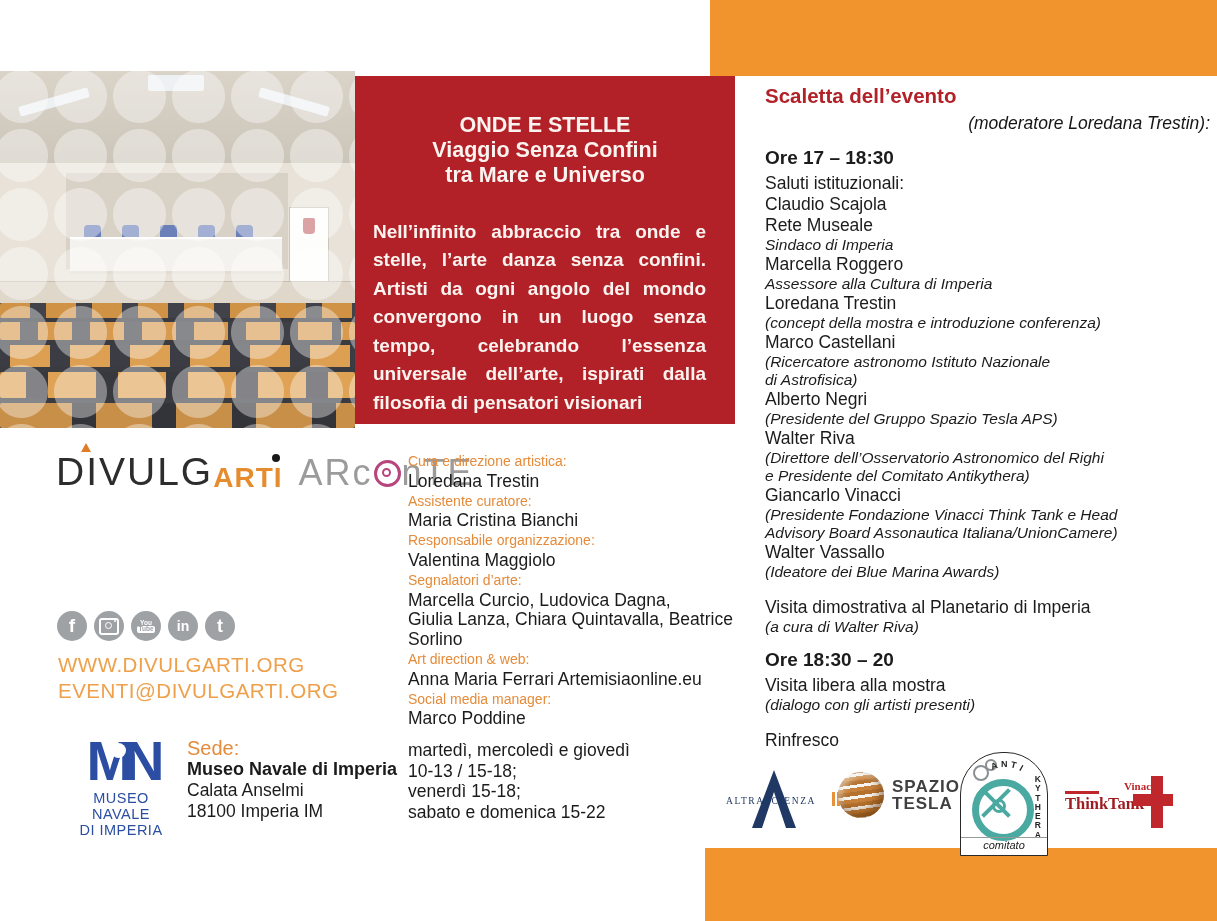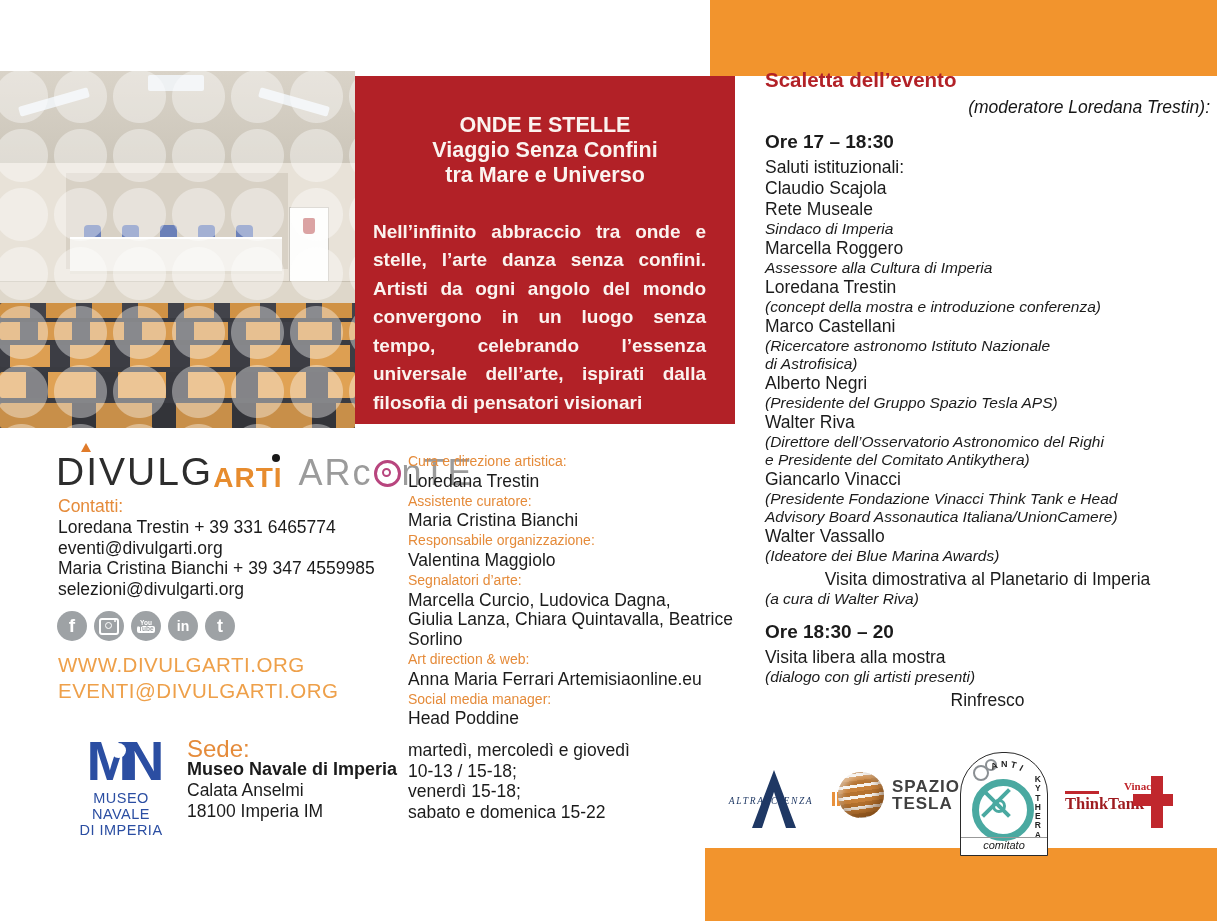--- a/index.html
+++ b/index.html
@@ -41,27 +41,27 @@
            background-image:radial-gradient(circle,rgba(255,255,255,.38) 0 26px,rgba(255,255,255,0) 27px);
            background-size:59px 59px;background-position:-8px -4px;}
 
   
   .red-panel{left:355px;top:76px;width:380px;height:348px;background:#B22127;color:#FBF3EF;}
   .hero-title{margin-top:37px;text-align:center;font-weight:bold;font-size:21.5px;line-height:1.16;}
   .hero-body{margin:30px 29px 0 18px;font-weight:bold;font-size:19px;line-height:1.5;
              text-align:justify;}
 
   
-  .right-col{left:765px;top:68px;width:445px;}
+  .right-col{left:765px;top:84px;width:445px;}
   .sched-heading{color:#B22127;font-weight:bold;font-size:20.5px;}
   .sched-moderator{font-style:italic;font-size:17.5px;text-align:right;margin-top:5px;color:#161616;}
   .s-time{font-weight:bold;font-size:19px;margin-top:13px;margin-bottom:4px;}
   .s-name{font-size:17.5px;line-height:21px;}
   .s-role{font-style:italic;font-size:15.5px;line-height:18px;white-space:pre-line;}
-  .s-gap{margin-top:4px;text-align:center;}
+  .s-gap{margin-top:16px;}
 
   
   .brand{left:56px;top:446px;height:48px;display:flex;align-items:flex-end;}
   .lg-divulg{font-size:39px;letter-spacing:2px;color:#2d2d2d;font-weight:400;position:relative;}
   .lg-divulg .tri{position:absolute;left:25px;top:-7px;width:0;height:0;
       border-left:5px solid transparent;border-right:5px solid transparent;border-bottom:9px solid #E07B2A;}
   .lg-arti{font-size:28px;letter-spacing:1px;color:#E78C2E;font-weight:bold;position:relative;}
   .lg-arti .dot{position:absolute;right:3px;top:-8px;width:8px;height:8px;border-radius:50%;background:#191919;}
   .lg-arconte{font-size:36px;letter-spacing:2px;color:#9b9b9b;font-weight:400;margin-left:16px;
               display:flex;align-items:center;}
@@ -104,21 +104,21 @@
   .sede-line{font-size:17.5px;line-height:21px;}
 
   
   .credits{left:408px;top:452px;width:328px;}
   .c-label{color:#E58B3A;font-size:14px;line-height:19.8px;}
   .c-value{font-size:17.5px;line-height:19.8px;white-space:pre-line;}
   .hours{left:408px;top:740px;width:328px;}
   .h-line{font-size:17.5px;line-height:20.5px;}
 
   
-  .p-alt{left:724px;top:770px;width:100px;height:62px;font-style:italic;}
+  .p-alt{left:724px;top:770px;width:100px;height:62px;}
   .alt-a-svg{position:absolute;left:26px;top:0;}
   .alt-text{position:absolute;left:-18px;top:26px;width:130px;text-align:center;
             color:#1F3864;font-size:9.5px;letter-spacing:1.6px;font-family:"Liberation Serif",serif;}
   .alt-bars{position:absolute;left:108px;top:22px;display:flex;gap:2px;}
   .alt-bars i{width:3px;height:14px;background:#E8913C;}
   .p-spazio{left:838px;top:772px;display:flex;align-items:center;gap:8px;}
   .sphere{width:46px;height:46px;border-radius:50%;
           background:repeating-linear-gradient(172deg,#b5722f 0 4px,#f7f3ee 4px 7px,#c8813a 7px 11px);
           box-shadow:inset -4px -6px 10px rgba(90,45,5,.55), inset 3px 4px 6px rgba(255,255,255,.5);}
   .spz-text{color:#404040;font-weight:bold;font-size:17px;letter-spacing:1px;line-height:17px;position:relative;}
@@ -233,29 +233,20 @@
   <div class="abs brand">
     <span class="lg-divulg"><span>DIVULG</span><span class="tri"></span></span>
       <span class="lg-arti"><span>ARTI</span><span class="dot"></span></span>
     <span class="lg-arconte">
         <span>ARc</span>
         <span class="spiral"></span>
         <span>nTE</span>
       </span>
   </div>
 
-  <div class="abs contacts">
-    <div class="o-label">Contatti:</div>
-    <div id="contact-lines">
-        <div class="contact-line">Loredana Trestin + 39 331 6465774</div>
-        <div class="contact-line">eventi@divulgarti.org</div>
-        <div class="contact-line">Maria Cristina Bianchi + 39 347 4559985</div>
-        <div class="contact-line">selezioni@divulgarti.org</div>
-      </div>
-  </div>
 
   <div class="abs social">
     <span class="si">
         <span class="si-f">f</span>
       </span>
     <span class="si">
         <span class="cam"></span>
       </span>
     <span class="si">
       <span class="yt">
@@ -276,41 +267,41 @@
     <div>EVENTI@DIVULGARTI.ORG</div>
   </div>
 
   <div class="abs museo">
     <div class="mn-mono"><span>MN</span><span class="mn-dot"></span></div>
     <div class="mn-t1">MUSEO NAVALE</div>
     <div class="mn-t2">DI IMPERIA</div>
   </div>
 
   <div class="abs sede">
-    <div class="o-label" style="font-size:24px">Sede:</div>
+    <div class="o-label" style="font-size:20px">Sede:</div>
     <div class="sede-name">Museo Navale di Imperia</div>
     <div class="sede-line">Calata Anselmi</div>
     <div class="sede-line">18100 Imperia IM</div>
   </div>
 
   <div class="abs credits" id="credits-list">
       <div class="c-label">Cura e direzione artistica:</div>
       <div class="c-value">Loredana Trestin</div>
       <div class="c-label">Assistente curatore:</div>
       <div class="c-value">Maria Cristina Bianchi</div>
       <div class="c-label">Responsabile organizzazione:</div>
       <div class="c-value">Valentina Maggiolo</div>
       <div class="c-label">Segnalatori d’arte:</div>
       <div class="c-value">Marcella Curcio, Ludovica Dagna,
 Giulia Lanza, Chiara Quintavalla, Beatrice
 Sorlino</div>
       <div class="c-label">Art direction &amp; web:</div>
       <div class="c-value">Anna Maria Ferrari Artemisiaonline.eu</div>
       <div class="c-label">Social media manager:</div>
-      <div class="c-value">Head Poddine</div>
+      <div class="c-value">Marco Poddine</div>
     </div>
 
   <div class="abs hours">
     <div id="hours-lines">
         <div class="h-line">martedì, mercoledì e giovedì</div>
         <div class="h-line">10-13 / 15-18;</div>
         <div class="h-line">venerdì 15-18;</div>
         <div class="h-line">sabato e domenica 15-22</div>
       </div>
   </div>

